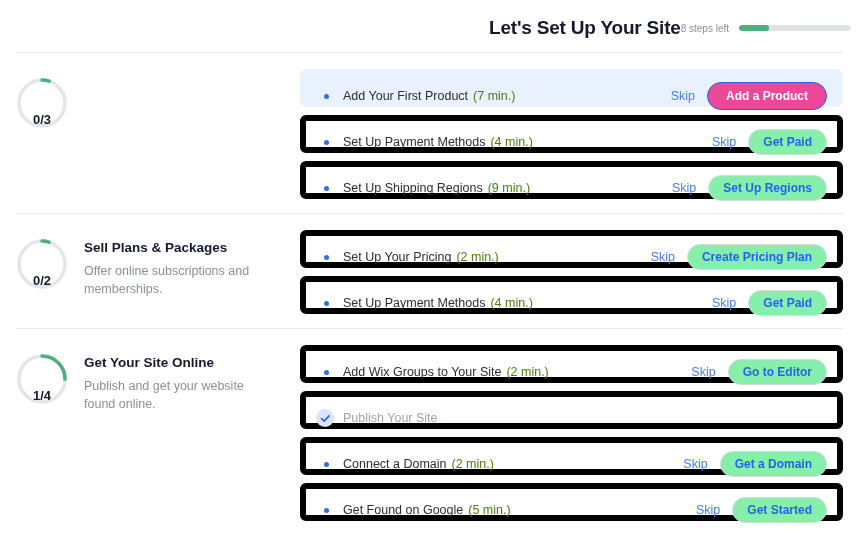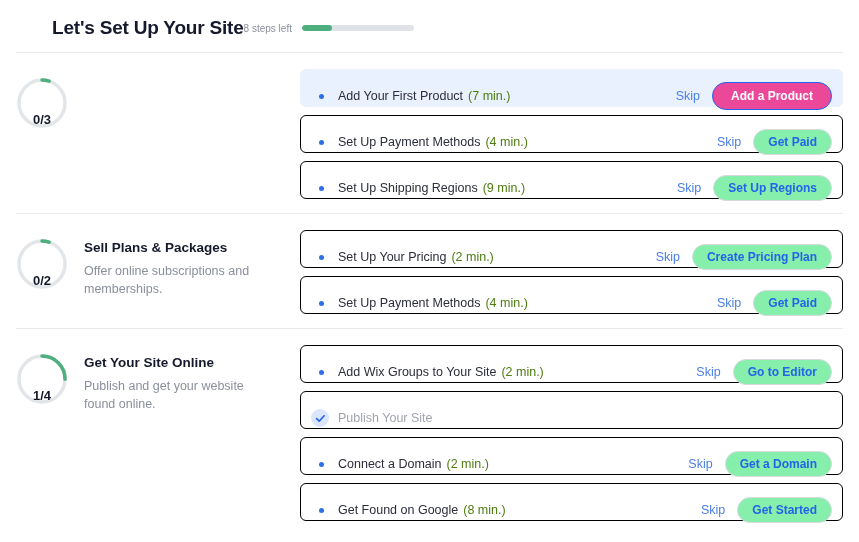--- a/index.html
+++ b/index.html
@@ -22,23 +22,22 @@
     box-sizing: border-box;
   }
 
   
   .header {
     position: relative;
     height: 52px;
     padding: 0 8px 0 16px;
     display: flex;
     align-items: center;
-    justify-content: flex-start;
-    box-sizing: border-box;
-    margin-left: 36px;
+    justify-content: flex-end;
+    box-sizing: border-box;
   }
   .page-title {
     font-size: 19px;
     font-weight: bold;
     letter-spacing: -0.2px;
     color: #16192b;
     line-height: 1;
     margin-top: 2px;
   }
   .header-right {
@@ -143,21 +142,21 @@
   .tasks {
     flex: 1 1 auto;
     display: flex;
     flex-direction: column;
     gap: 8px;
     padding-right: 0;
   }
   .task-row {
     position: relative;
     height: 38px;
-    border: 1px solid #000000;
+    border: 6px solid #000000;
     border-radius: 6px;
     background: #ffffff;
     display: flex;
     align-items: center;
     padding: 16px 10px 0 18px;
     box-sizing: border-box;
   }
   .task-row.highlight {
     background: #e9f0fe;
     border-color: #e9f0fe;
@@ -360,21 +359,21 @@
             <span class="bullet"></span>
             <span class="task-label">Connect a Domain</span>
             <span class="task-time">(2 min.)</span>
             <span class="row-spacer"></span>
             <span class="skip-link">Skip</span>
             <button class="btn">Get a Domain</button>
           </div>
           <div class="task-row">
             <span class="bullet"></span>
             <span class="task-label">Get Found on Google</span>
-            <span class="task-time">(8 min.)</span>
+            <span class="task-time">(5 min.)</span>
             <span class="row-spacer"></span>
             <span class="skip-link">Skip</span>
             <button class="btn">Get Started</button>
           </div>
         </div>
       </div>
     </div>
 
 </div>
 

